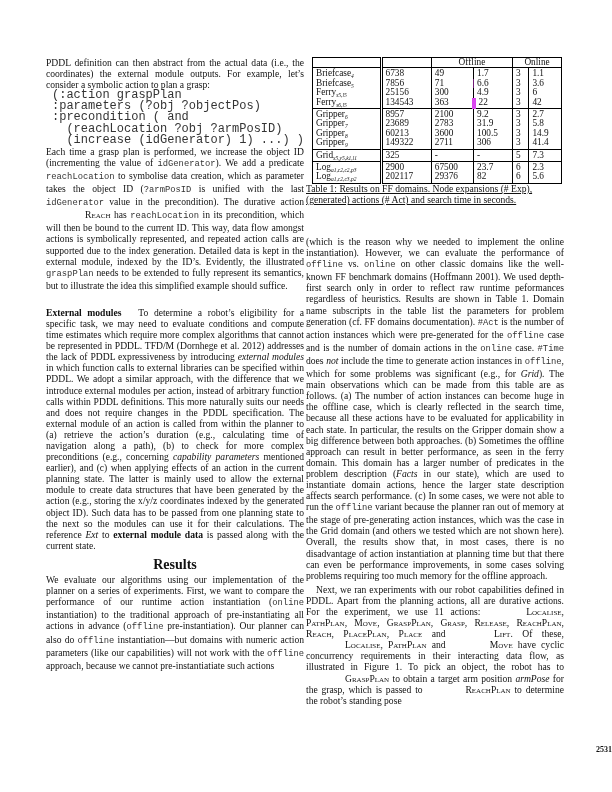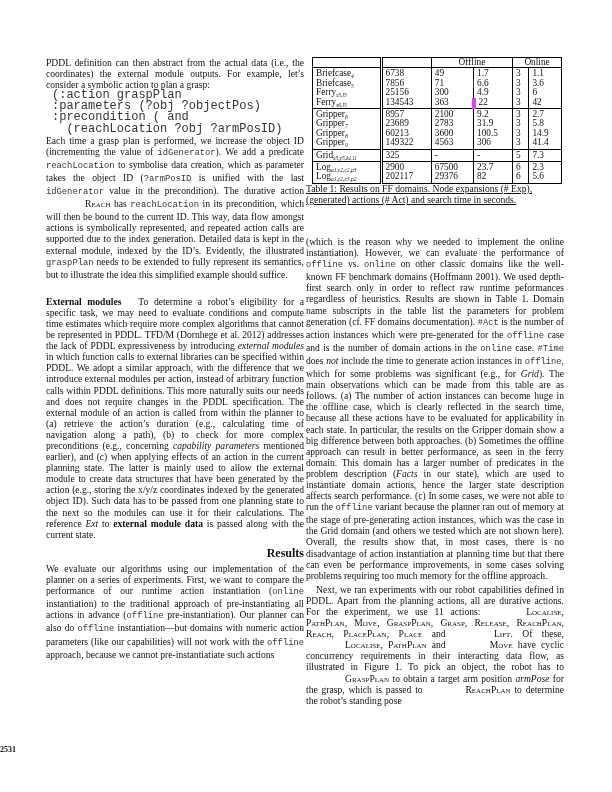--- a/index.html
+++ b/index.html
@@ -6,44 +6,44 @@
   body { width:612px; height:792px; position:relative; overflow:hidden;
          font-family:"Liberation Serif", "DejaVu Serif", serif; color:#111; }
   .col { position:absolute; width:258px; font-size:9.6px; line-height:11.1px; text-align:justify; }
   #left { left:46px; top:57px; }
   #right { left:306px; top:236px; }
   p { margin:0; }
   .tt { font-family:"Liberation Mono", "DejaVu Sans Mono", monospace; font-size:8.8px; color:#333; }
   .sc { font-variant:small-caps;margin-left:39px; }
   .code { font-family:"Liberation Mono", "DejaVu Sans Mono", monospace; font-size:12px; color:#333; line-height:11.1px; white-space:pre; margin:0; text-align:left; }
   .head { font-weight:bold; }
-  .sect { text-align:right; font-weight:bold; font-size:12px; margin:8px 0 4px 0; }
+  .sect { text-align:center; font-weight:bold; font-size:14px; margin:8px 0 4px 0; }
   .para-gap { margin-top:16px; }
   .indent { text-indent:10px; }
   
   #table-wrap { position:absolute; left:312px; top:57px; width:250px; }
   table { border-collapse:collapse; font-size:9.3px; line-height:9.4px; width:100%; }
   td, th { padding:0 3px; font-weight:normal; text-align:left; vertical-align:top; white-space:nowrap; }
   table { border:1px solid #000; }
   .dbl { border-right:3px double #000; }
   .vr { border-right:1px solid #000; }
   .hr td { border-top:1px solid #000; }
   .grp td { padding-top:1px; }
   .grpend td { padding-bottom:1px; }
   .ctr { text-align:center; }
   sub { font-size:5.5px; font-style:italic; vertical-align:-2px; line-height:0; }
   #caption { position:absolute; left:306px; top:183px; width:258px; font-size:9.6px; line-height:11.2px;text-decoration:underline; }
-  #page-number { position:absolute; left:0; width:612px; top:745px; text-align:left; font-size:8px; font-weight:bold; }
+  #page-number { position:absolute; left:0; width:612px; top:745px; text-align:right; font-size:8px; font-weight:bold; }
 </style>
 </head>
 <body>
 
 <div id="left" class="col">
   <p>PDDL definition can then abstract from the actual data (i.e., the coordinates) the external module outputs. For example, let’s consider a symbolic action to plan a grasp:</p>
-  <div class="code" style="padding-left:6px;"><div>(:action graspPlan</div><div>:parameters (?obj ?objectPos)</div><div>:precondition ( and</div><div>  (reachLocation ?obj ?armPosID)</div></div>
+  <div class="code" style="padding-left:6px;"><div>(:action graspPlan</div><div>:parameters (?obj ?objectPos)</div><div>:precondition ( and</div><div>  (reachLocation ?obj ?armPosID)</div><div>  (increase (idGenerator) 1) ...) )</div></div>
   <p><span>Each time a grasp plan is performed, we increase the object ID (incrementing the value of </span><span class="tt">idGenerator</span><span>). We add a predicate </span><span class="tt">reachLocation</span><span> to symbolise data creation, which as parameter takes the object ID (</span><span class="tt">?armPosID</span><span> is unified with the last </span><span class="tt">idGenerator</span><span> value in the precondition). The durative action </span><span class="sc">Reach</span><span> has </span><span class="tt">reachLocation</span><span> in its precondition, which will then be bound to the current ID. This way, data flow amongst actions is symbolically represented, and repeated action calls are supported due to the index generation. Detailed data is kept in the external module, indexed by the ID’s. Evidently, the illustrated </span><span class="tt">graspPlan</span><span> needs to be extended to fully represent its semantics, but to illustrate the idea this simplified example should suffice.</span></p>
   <p class="para-gap"><span class="head">External modules</span>&nbsp;&nbsp;&nbsp;<span>To determine a robot’s eligibility for a specific task, we may need to evaluate conditions and compute time estimates which require more complex algorithms that cannot be represented in PDDL. TFD/M (Dornhege et al. 2012) addresses the lack of PDDL expressiveness by introducing </span><i>external modules</i><span> in which function calls to external libraries can be specified within PDDL. We adopt a similar approach, with the difference that we introduce external modules per action, instead of arbitrary function calls within PDDL definitions. This more naturally suits our needs and does not require changes in the PDDL specification. The external module of an action is called from within the planner to (a) retrieve the action’s duration (e.g., calculating time of navigation along a path), (b) to check for more complex preconditions (e.g., concerning </span><i>capability parameters</i><span> mentioned earlier), and (c) when applying effects of an action in the current planning state. The latter is mainly used to allow the external module to create data structures that have been generated by the action (e.g., storing the x/y/z coordinates indexed by the generated object ID). Such data has to be passed from one planning state to the next so the modules can use it for their calculations. The reference </span><i>Ext</i><span> to </span><b>external module data</b><span> is passed along with the current state.</span></p>
   <div class="sect">Results</div>
   <p><span>We evaluate our algorithms using our implementation of the planner on a series of experiments. First, we want to compare the performance of our runtime action instantiation (</span><span class="tt">online</span><span> instantiation) to the traditional approach of pre-instantiating all actions in advance (</span><span class="tt">offline</span><span> pre-instantiation). Our planner can also do </span><span class="tt">offline</span><span> instantiation—but domains with numeric action parameters (like our capabilities) will not work with the </span><span class="tt">offline</span><span> approach, because we cannot pre-instantiatiate such actions</span></p>
 </div>
 
 <div id="table-wrap">
   <table>
     <tbody>
         <tr>
@@ -106,21 +106,21 @@
           <td class="dbl"><span>Gripper</span><sub>8</sub></td>
           <td class="vr">60213</td>
           <td style="border-right:1px solid #000;">3600</td>
           <td class="vr">100.5</td>
           <td style="border-right:1px solid #000;">3</td>
           <td>14.9</td>
         </tr>
         <tr class=" grpend">
           <td class="dbl"><span>Gripper</span><sub>9</sub></td>
           <td class="vr">149322</td>
-          <td style="border-right:1px solid #000;">4563</td>
+          <td style="border-right:1px solid #000;">2711</td>
           <td class="vr">306</td>
           <td style="border-right:1px solid #000;">3</td>
           <td>41.4</td>
         </tr>
         <tr class="hr grp grpend">
           <td class="dbl"><span>Grid</span><sub>x5,y5,k1,l1</sub></td>
           <td class="vr">325</td>
           <td style="border-right:1px solid #000;">-</td>
           <td class="vr">-</td>
           <td style="border-right:1px solid #000;">5</td>

